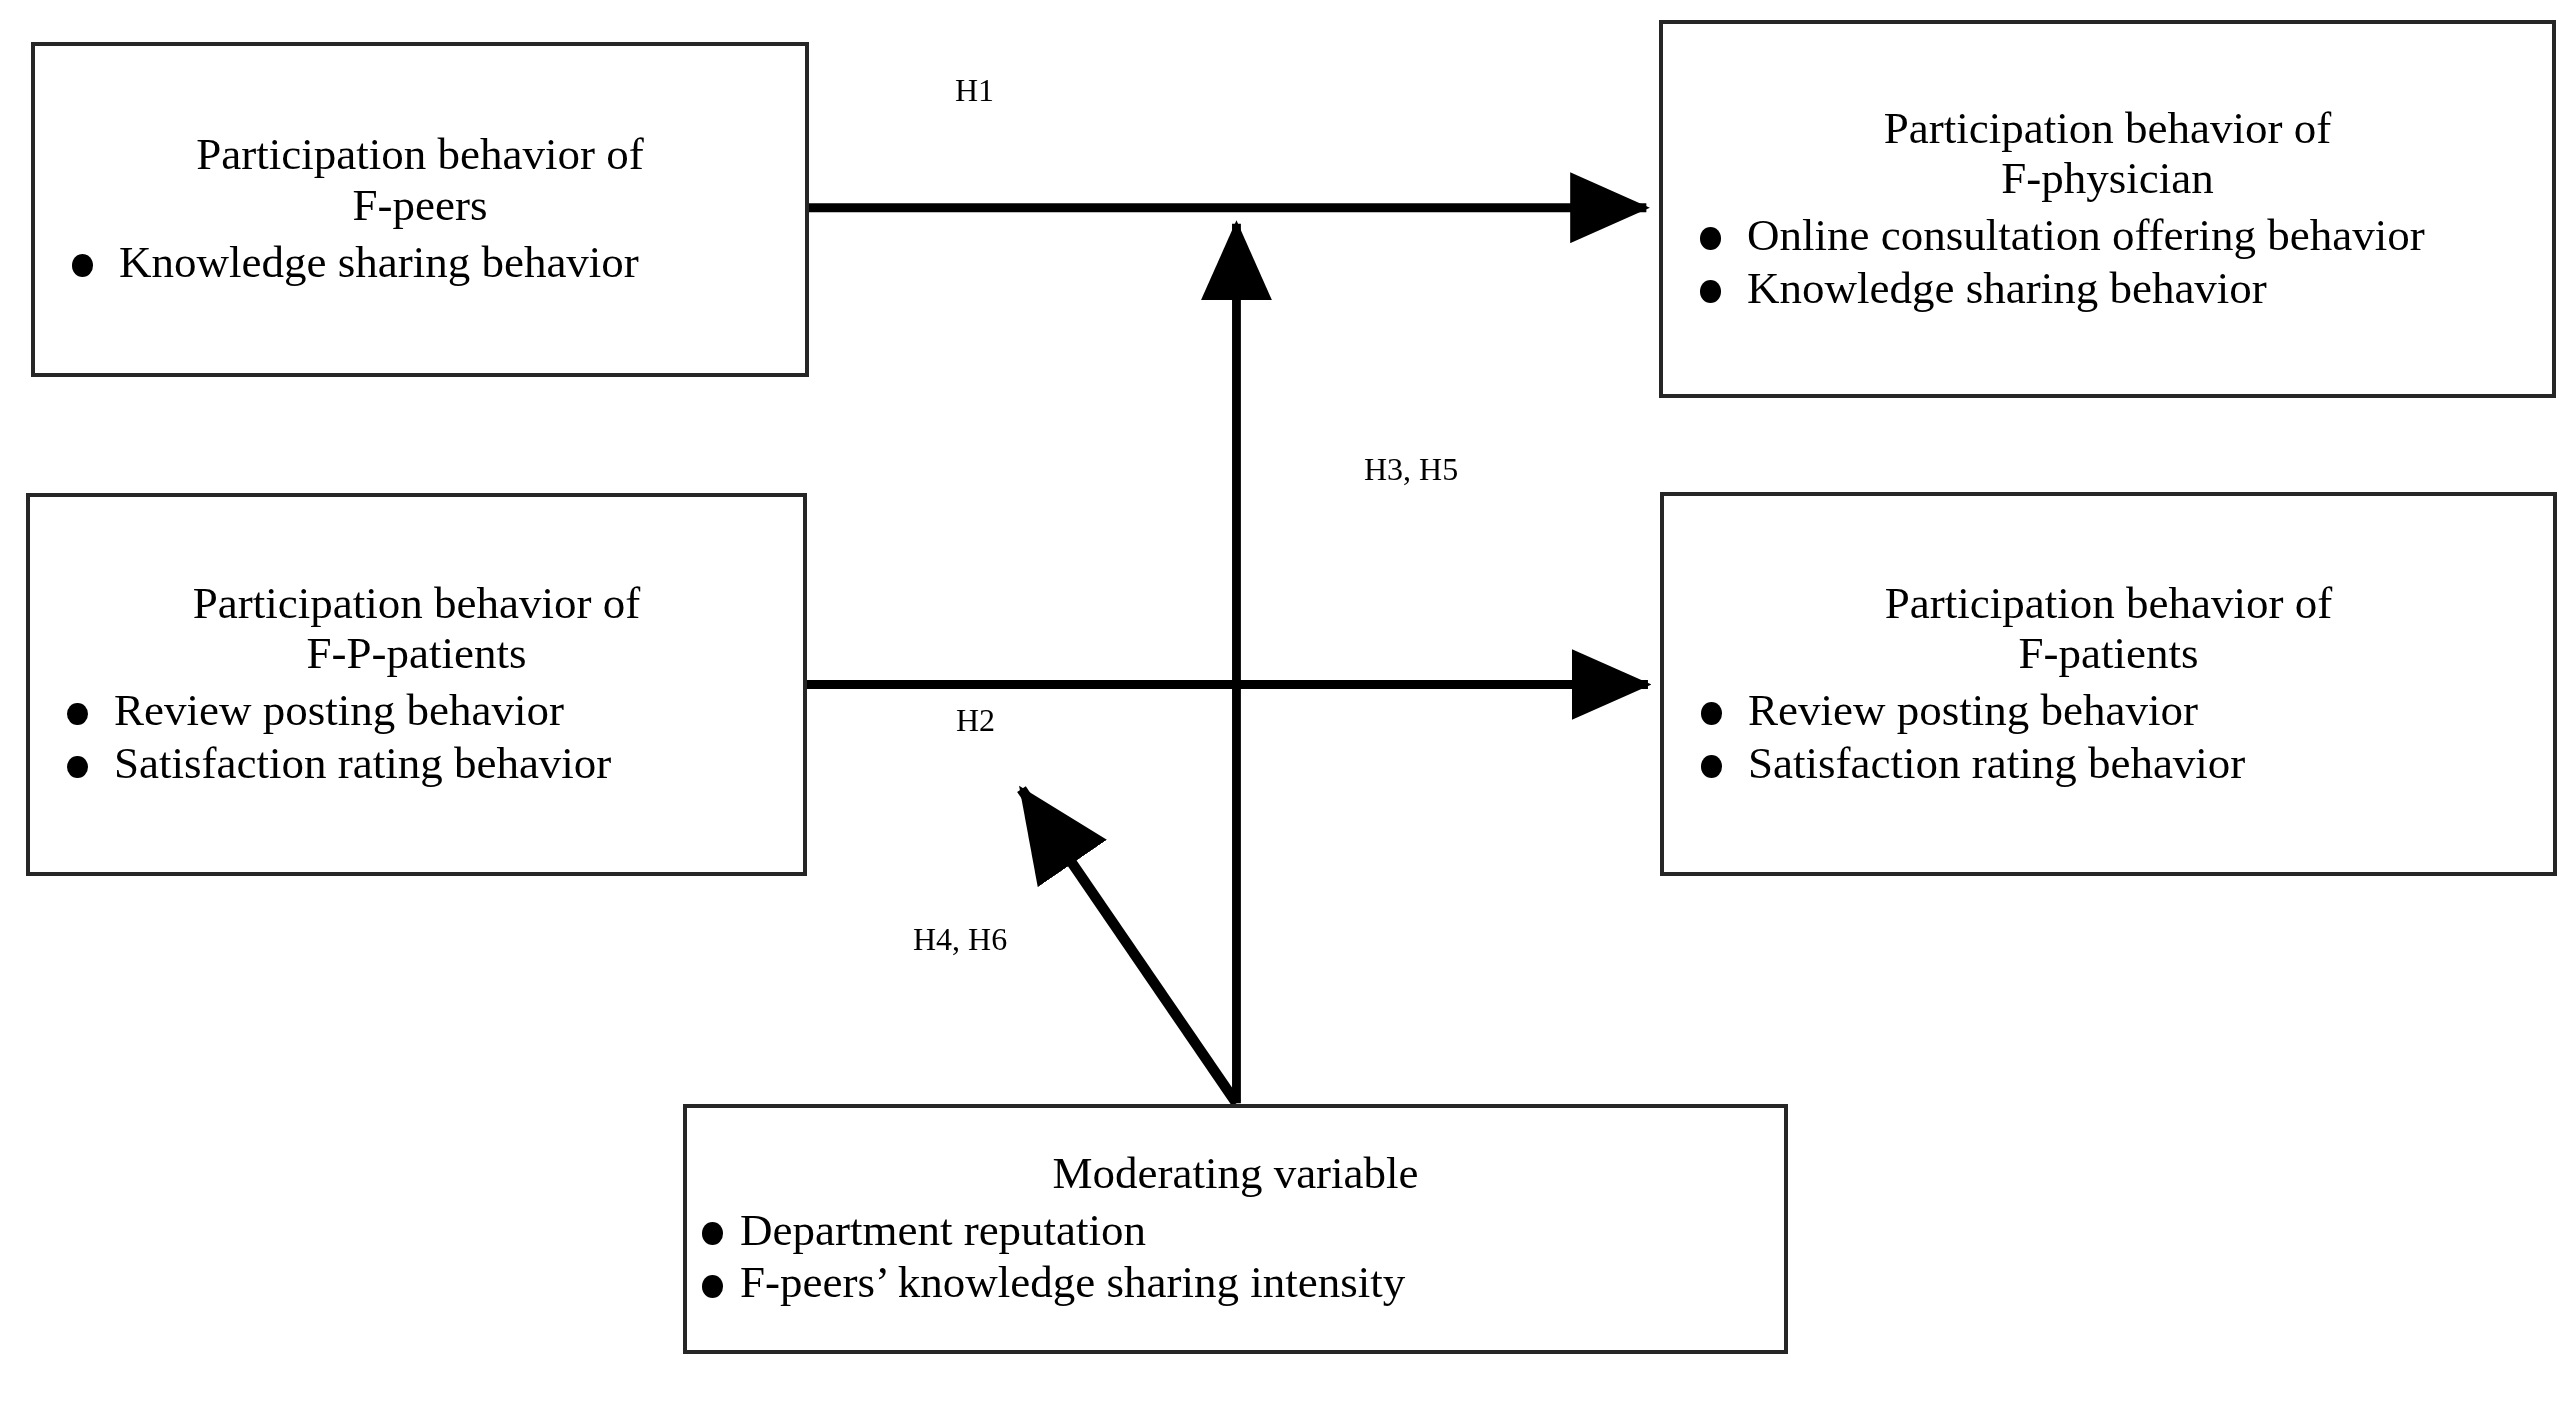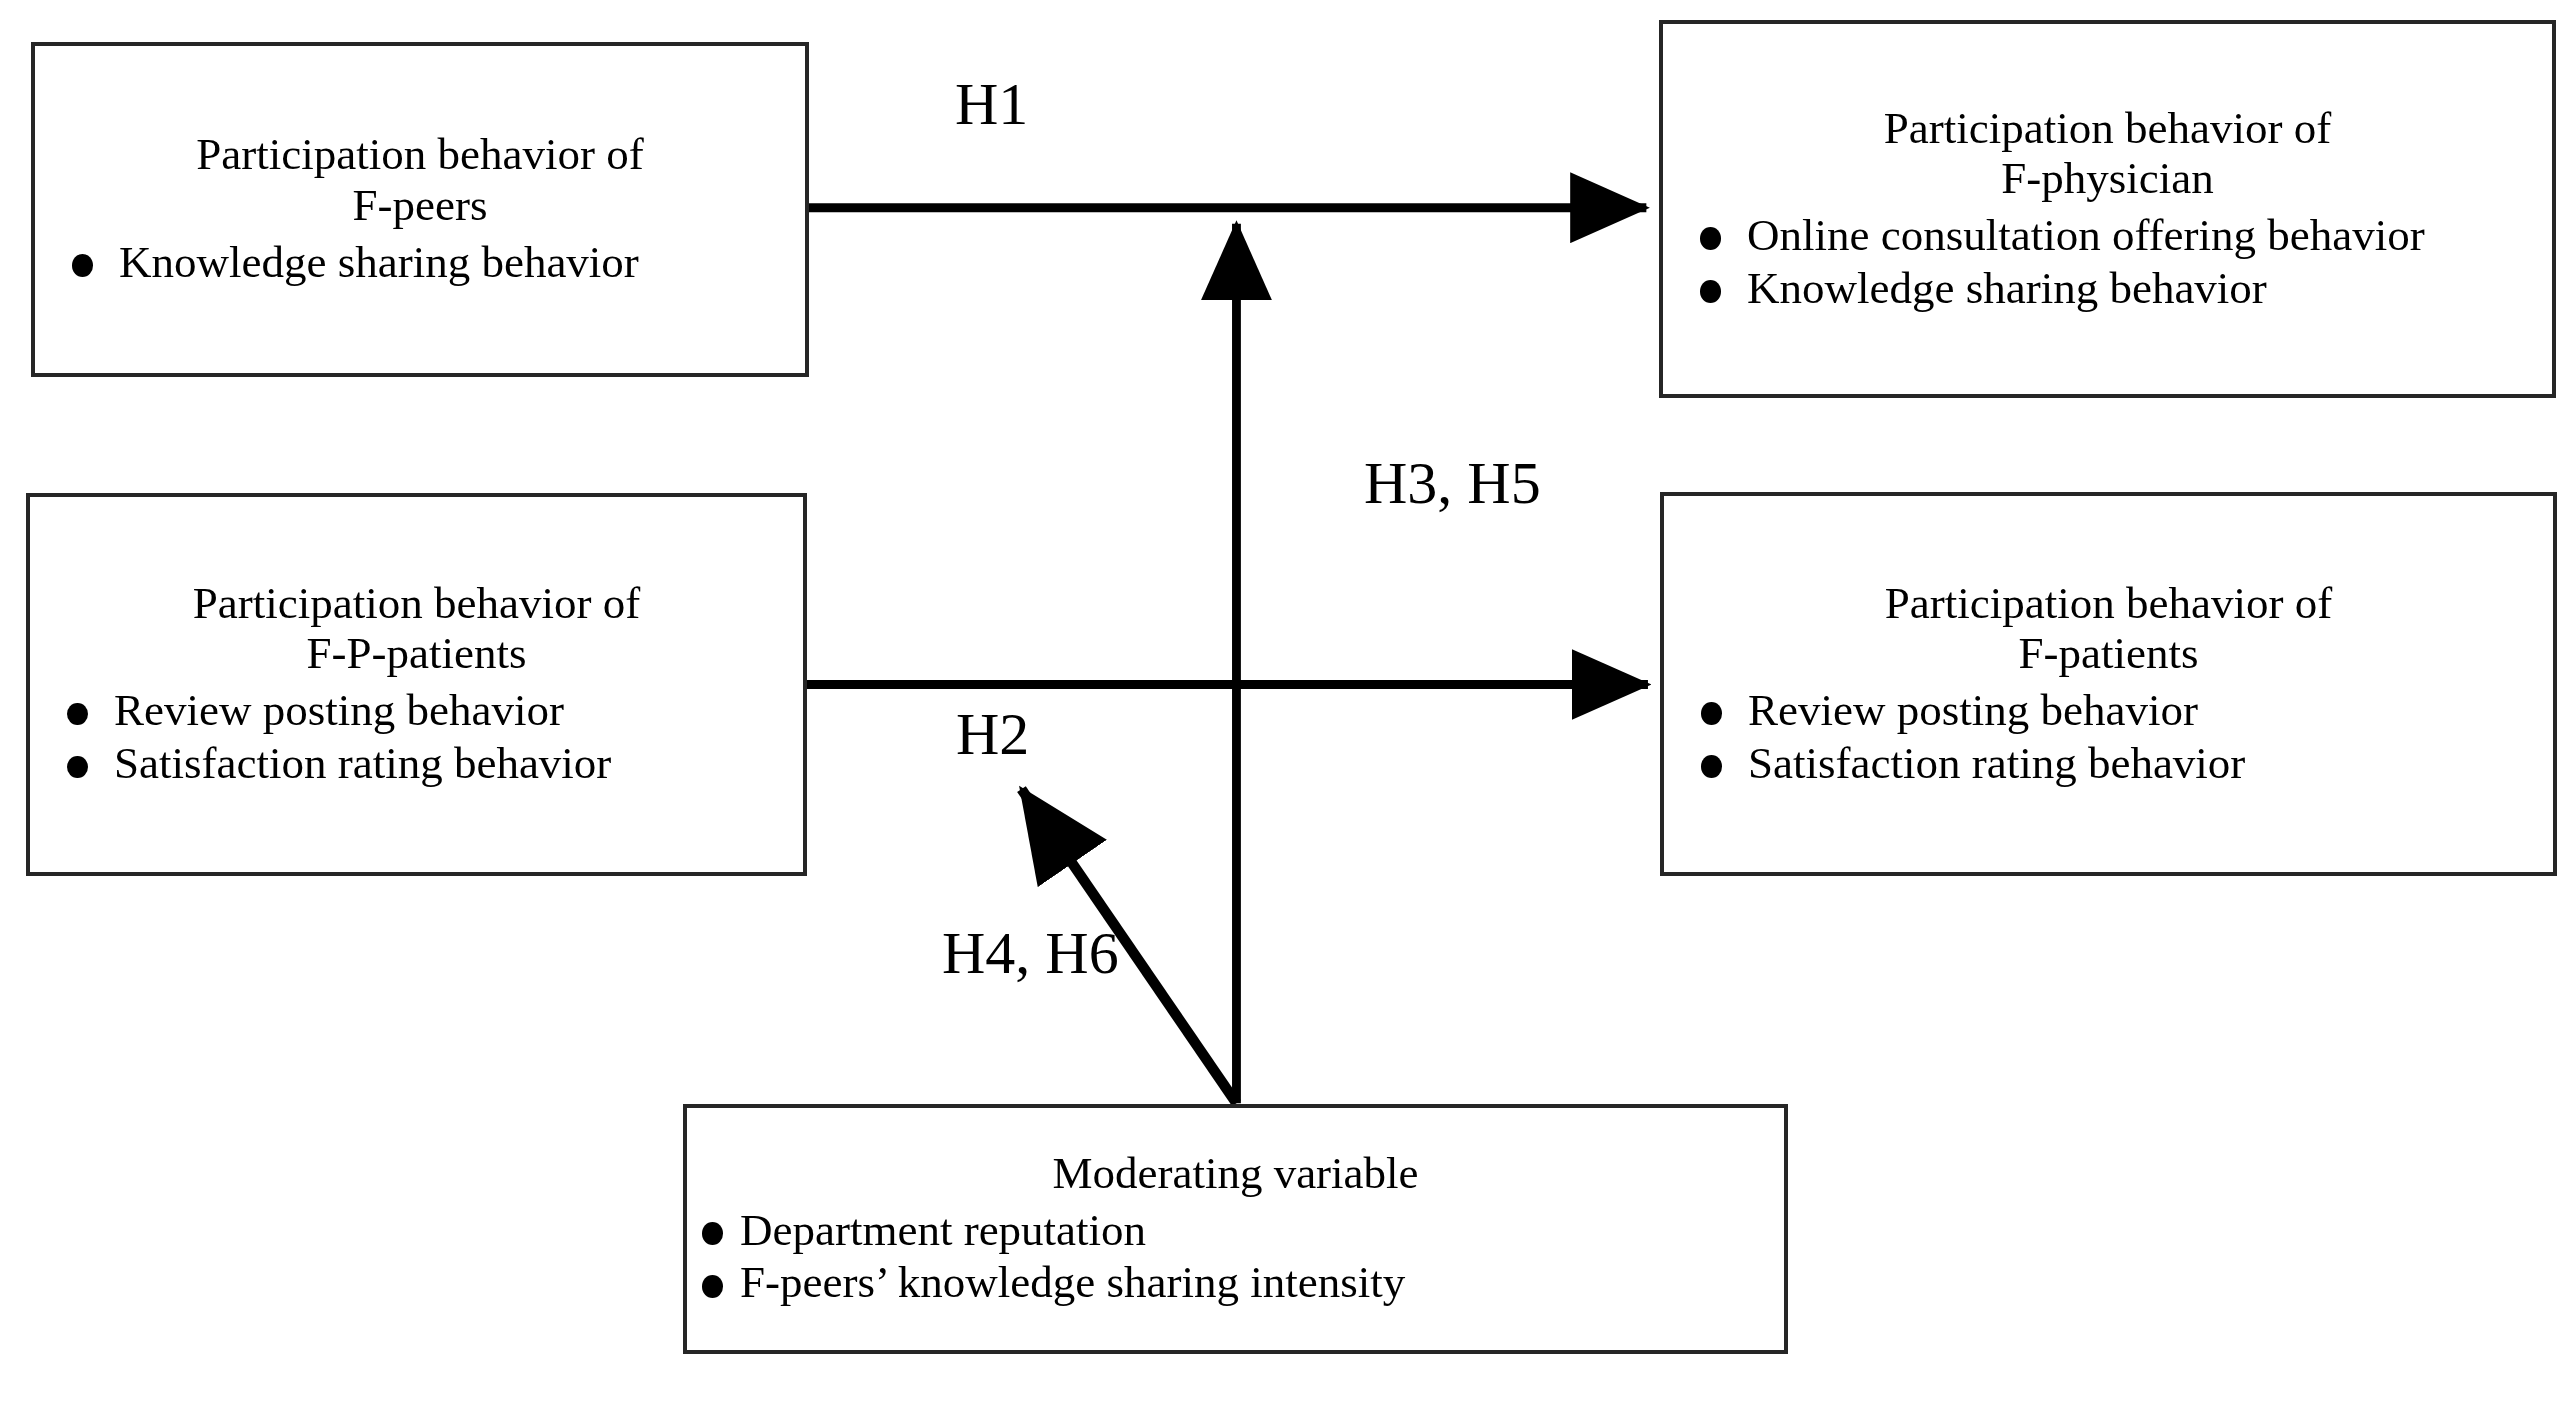--- a/index.html
+++ b/index.html
@@ -59,21 +59,21 @@
   }
   
   .node-box.moderator .node-list li {
     padding-left: 53px;
   }
   .node-box.moderator .node-list li .bullet-dot {
     left: 14.5px;
   }
   .edge-label {
     position: absolute;
-    font-size: 60px;
+    font-size: 32px;
     line-height: 1;
     white-space: nowrap;
     z-index: 7;
   }
   #connector-layer {
     position: absolute;
     left: 0;
     top: 0;
     width: 2576px;
     height: 1406px;
@@ -176,16 +176,16 @@
       </li>
     </ul>
   </div>
 
   <div class="edge-label" style="left:955px; top:74px;">H1</div>
 
   <div class="edge-label" style="left:1364px; top:453px;">H3, H5</div>
 
   <div class="edge-label" style="left:956px; top:704px;">H2</div>
 
-  <div class="edge-label" style="left:913px; top:923px;margin-left:29px;">H4, H6</div>
+  <div class="edge-label" style="left:913px; top:923px;">H4, H6</div>
 
 </div>
 
 
 </body></html>

